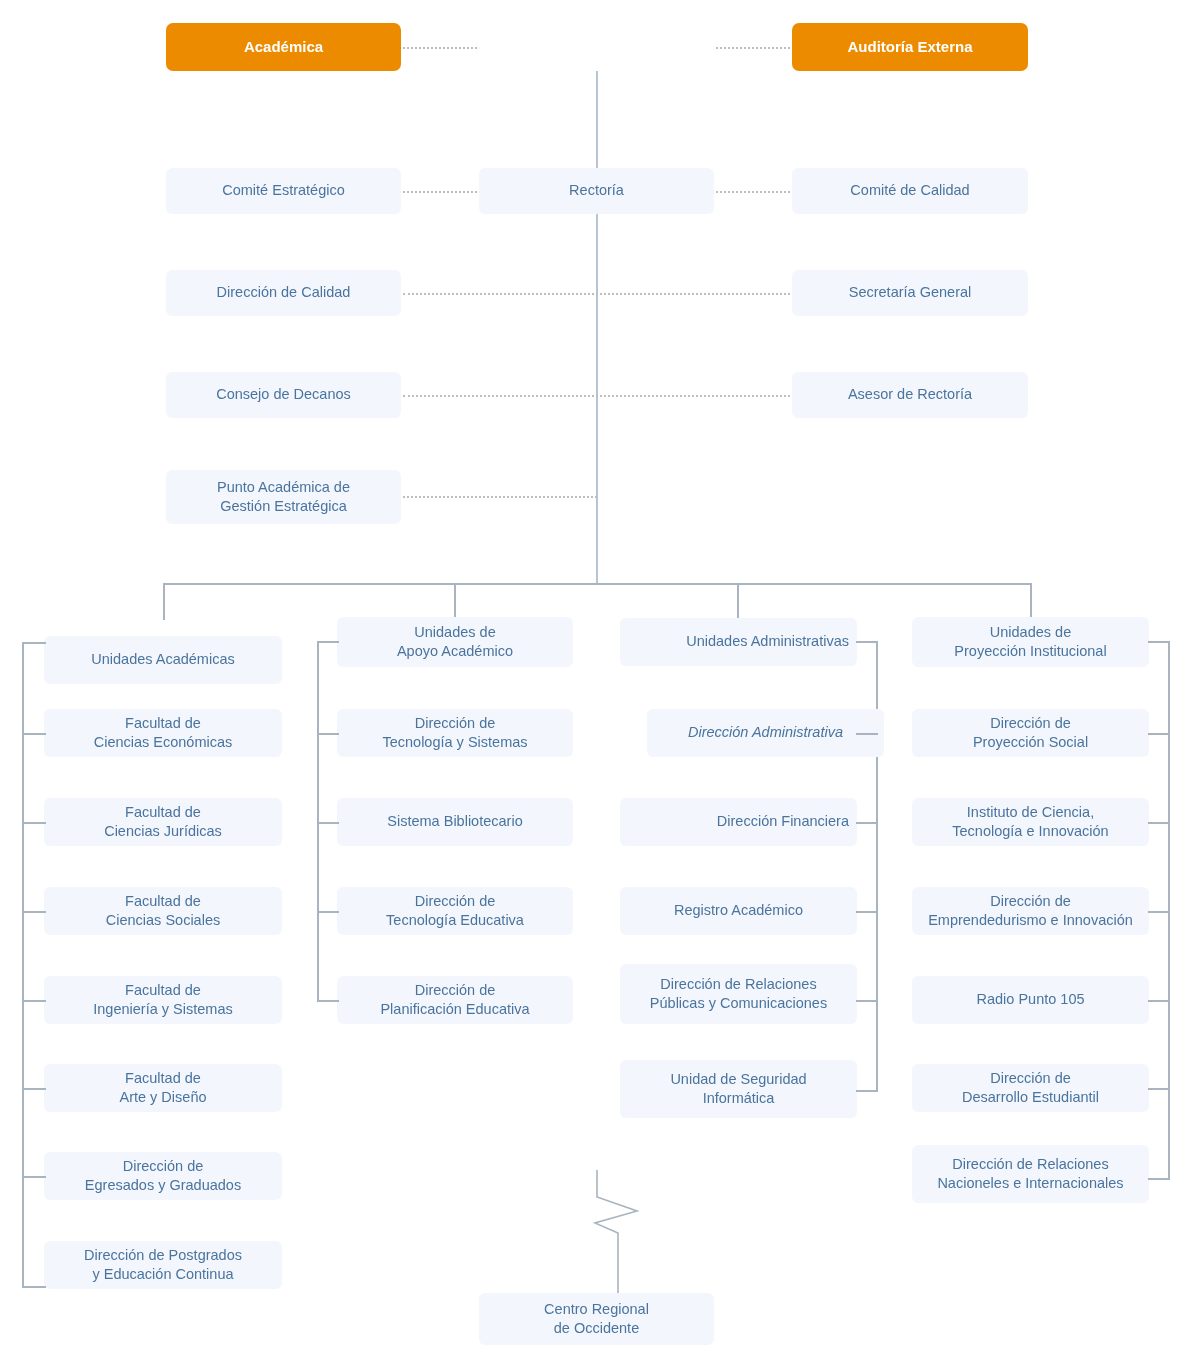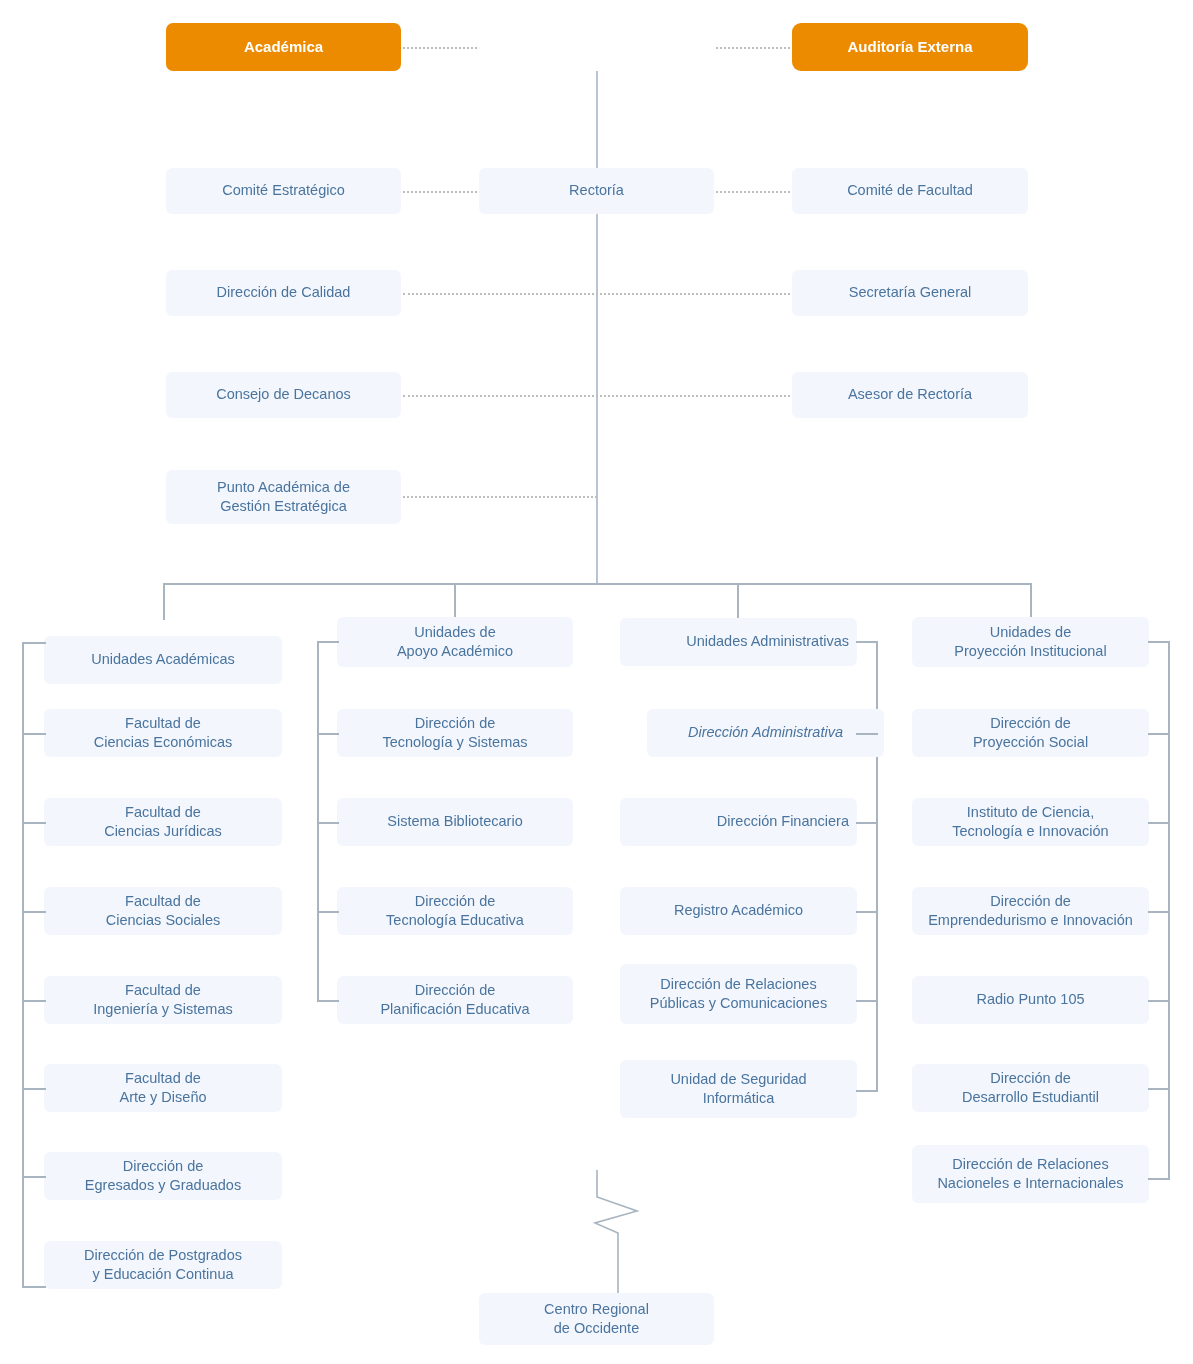--- a/index.html
+++ b/index.html
@@ -82,21 +82,21 @@
 </head>
 <body>
 
 <div id="chart">
 
   <div class="node orange" style="left:166px; top:23px; width:235px; height:48px;">
     <span>Académica</span>
   </div>
 
 
-  <div class="node orange" style="left:792px; top:23px; width:236px; height:48px;border-radius:9px;">
+  <div class="node orange" style="left:792px; top:23px; width:236px; height:48px;">
     <span>Auditoría Externa</span>
   </div>
 
   <div class="dot-h" style="left:403px; top:47px; width:74px;"></div>
   <div class="dot-h" style="left:716px; top:47px; width:74px;"></div>
 
   <div class="ln v blueish" style="left:596px; top:71px; height:97px;"></div>
   <div class="ln v blueish" style="left:596px; top:214px; height:370px;"></div>
 
   <div class="node blue" style="left:479px; top:168px; width:235px; height:46px;">
@@ -118,21 +118,21 @@
   </div>
   <div class="dot-h" style="left:403px; top:395px; width:387px;"></div>
 
   <div class="node blue" style="left:166px; top:470px; width:235px; height:54px;">
     <span>Punto Académica de
 Gestión Estratégica</span>
   </div>
   <div class="dot-h" style="left:403px; top:496px; width:194px;"></div>
 
   <div class="node blue" style="left:792px; top:168px; width:236px; height:46px;">
-    <span>Comité de Facultad</span>
+    <span>Comité de Calidad</span>
   </div>
   <div class="dot-h" style="left:716px; top:191px; width:74px;"></div>
 
   <div class="node blue" style="left:792px; top:270px; width:236px; height:46px;">
     <span>Secretaría General</span>
   </div>
 
   <div class="node blue" style="left:792px; top:372px; width:236px; height:46px;">
     <span>Asesor de Rectoría</span>
   </div>

